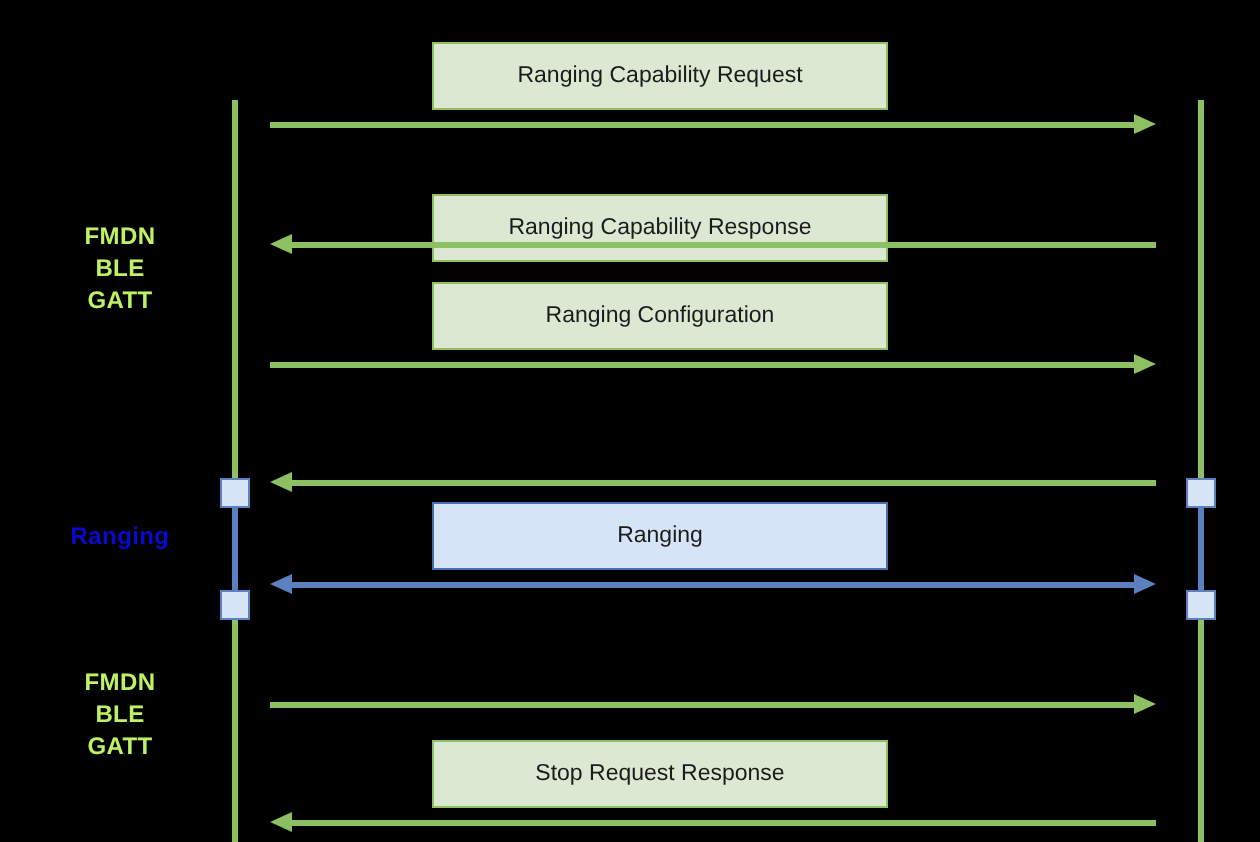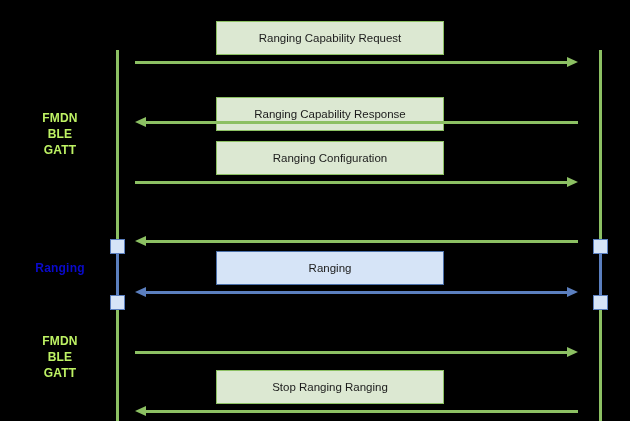--- a/index.html
+++ b/index.html
@@ -152,19 +152,19 @@
     <div class="head left" style="left:0;"></div>
     <div class="shaft" style="left:11px; width:421px;"></div>
     <div class="head right" style="left:432px;"></div>
   </div>
 
   <div class="arrow green" style="left:135px; top:345px; width:443px;">
     <div class="shaft" style="left:0; width:432px;"></div>
     <div class="head right" style="left:432px;"></div>
   </div>
 
-  <div class="msg-box green" style="top:370px;">Stop Ranging Ranging</div>
+  <div class="msg-box green" style="top:370px;">Stop Request Response</div>
   <div class="arrow green" style="left:135px; top:404px; width:443px;">
     <div class="head left" style="left:0;"></div>
     <div class="shaft" style="left:11px; width:432px;"></div>
   </div>
 
 </div>
 
 </body></html>

